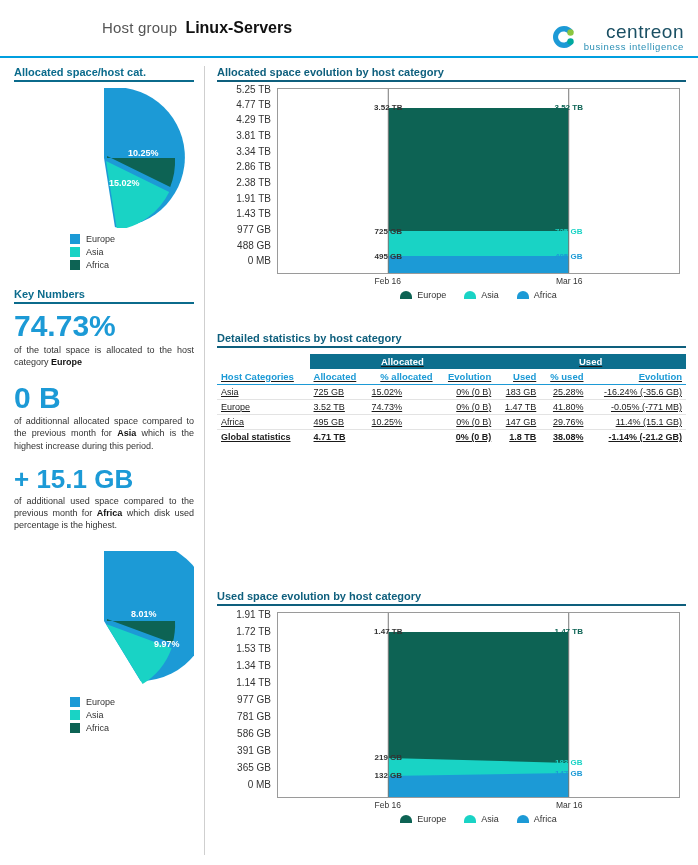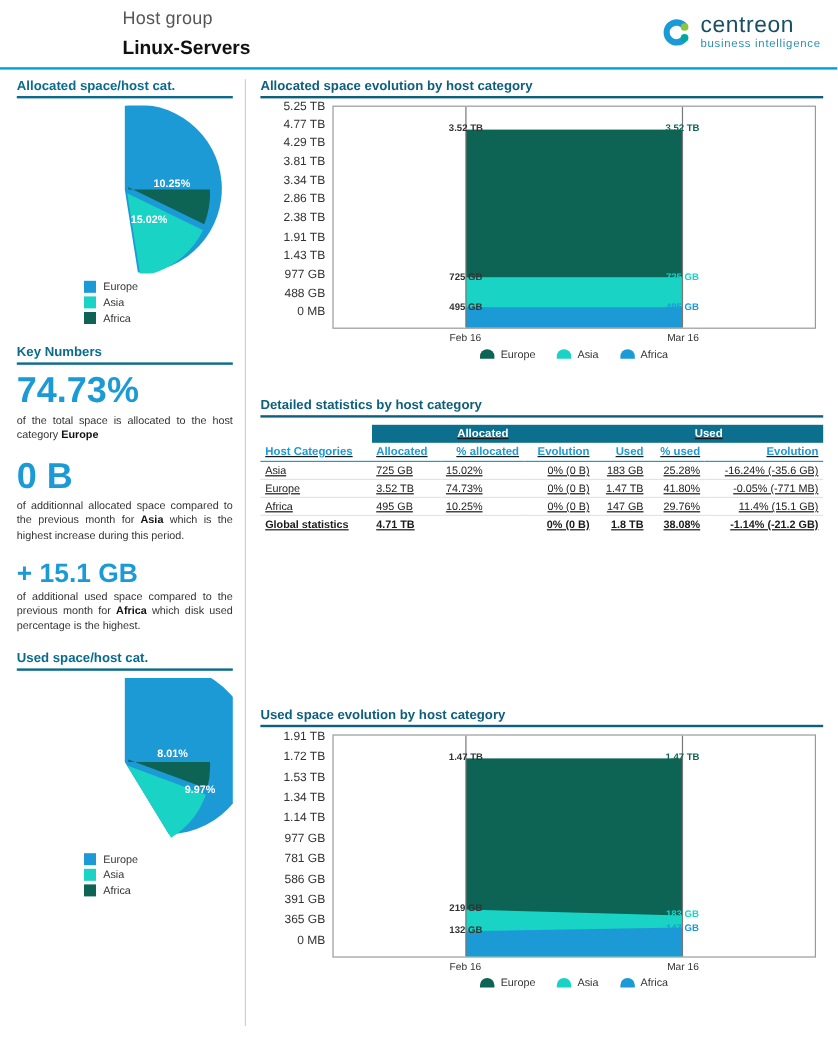--- a/index.html
+++ b/index.html
@@ -12,24 +12,24 @@
     overflow:hidden;
   }
   
   .header {
     height: 58px;
     border-bottom: 2px solid #009fdf;
     display:flex; align-items:center;
     padding: 0 14px;
     position:relative;
   }
-  .hdr-title-wrap { display:flex; align-items:baseline; gap:8px; margin-left:88px;flex-direction:column; }
+  .hdr-title-wrap { display:flex; align-items:baseline; gap:8px; margin-left:88px; }
   .hdr-label { font-size: 15px; color:#555; letter-spacing:.2px; }
   .hdr-group { font-size: 16px; font-weight: bold; color:#111; }
-  .logo { position:absolute; right:14px; top:12px; display:flex; align-items:center; gap:7px; }
+  .logo { position:absolute; right:14px; top:22px; display:flex; align-items:center; gap:7px;text-align:right; }
   .logo-txt { line-height:1.05; }
   .logo-main { font-size:19px; color:#1a4f63; letter-spacing:.5px; }
   .logo-sub { font-size:9.5px; color:#2a8fb5; letter-spacing:.6px; }
 
   
   .body-wrap { display:flex; height: 805px; }
   .left-col { width: 204px; padding: 8px 10px 0 14px; position:relative; }
   .vline { width:1px; background:#cfcfcf; margin-top:8px; margin-bottom:8px; }
   .right-col { flex:1; padding: 8px 12px 0 12px; }
 
@@ -46,21 +46,21 @@
   .pie-holder { position:relative; width: 180px; height: 140px; margin: 4px auto 2px auto; }
   .pie-svg { display:block; }
   .pie-lbl { position:absolute; font-size: 9px; font-weight:bold; color:#ffffff; }
 
   .legend { display:flex; flex-direction:column; gap:3px; align-items:flex-start; margin: 6px 0 0 56px; }
   .legend-row { display:flex; align-items:center; gap:6px; font-size:9px; color:#333; }
   .legend-swatch { width:10px; height:10px; display:inline-block; }
 
   
   .key-big { font-size: 30px; font-weight: bold; color:#1c9ad6; line-height:1.05; margin: 6px 0 2px 0; }
-  .key-big.small { font-size: 22px; }
+  .key-big.small { font-size: 26px; }
   .key-txt { font-size: 9px; color:#333; line-height:1.35; text-align:justify; }
   .key-txt b { font-weight:bold; color:#111; }
   .key-sep { height: 8px; }
 
   
   .chart-box { margin-bottom: 6px; }
   .chart-area { position:relative; height: 212px; }
   .yaxis { position:absolute; left:0; top:0; width:58px; height: 186px; }
   .ytick { position:absolute; right:4px; font-size: 10px; color:#333; transform: translateY(-50%); white-space:nowrap; }
   .plot { position:absolute; left: 60px; right: 6px; top:0; height: 186px; border:1px solid #9a9a9a; background:#fff; }
@@ -164,21 +164,20 @@
 
       <div class="key-big small">+ 15.1 GB</div>
       <div class="key-txt">
         <span>of additional used space compared to the previous month for </span><b>Africa</b><span> which disk used percentage is the highest.</span>
       </div>
     </div>
 
     <div style="height:16px"></div>
 
     <div class="pie-block">
-      <div class="sec-title">Used space/host cat.</div>
       <div class="pie-holder">
         <svg class="pie-svg" width="180" height="140" viewBox="0 0 180 140">
 
           <path d="M90 70 L90 0 A70 70 0 1 1 126.6 130.1 Z" fill="#1c9ad6"></path>
 
           <path d="M92 73 L128.6 133.1 A70 70 0 0 0 157.6 97.3 Z" fill="#19d3c5"></path>
 
           <path d="M93 68 L158.6 92.3 A70 70 0 0 0 161 70 L93 70 Z" fill="#0d6354"></path>
         </svg>
         <span class="pie-lbl" style="left:34px; top:40px;">82.02%</span>

